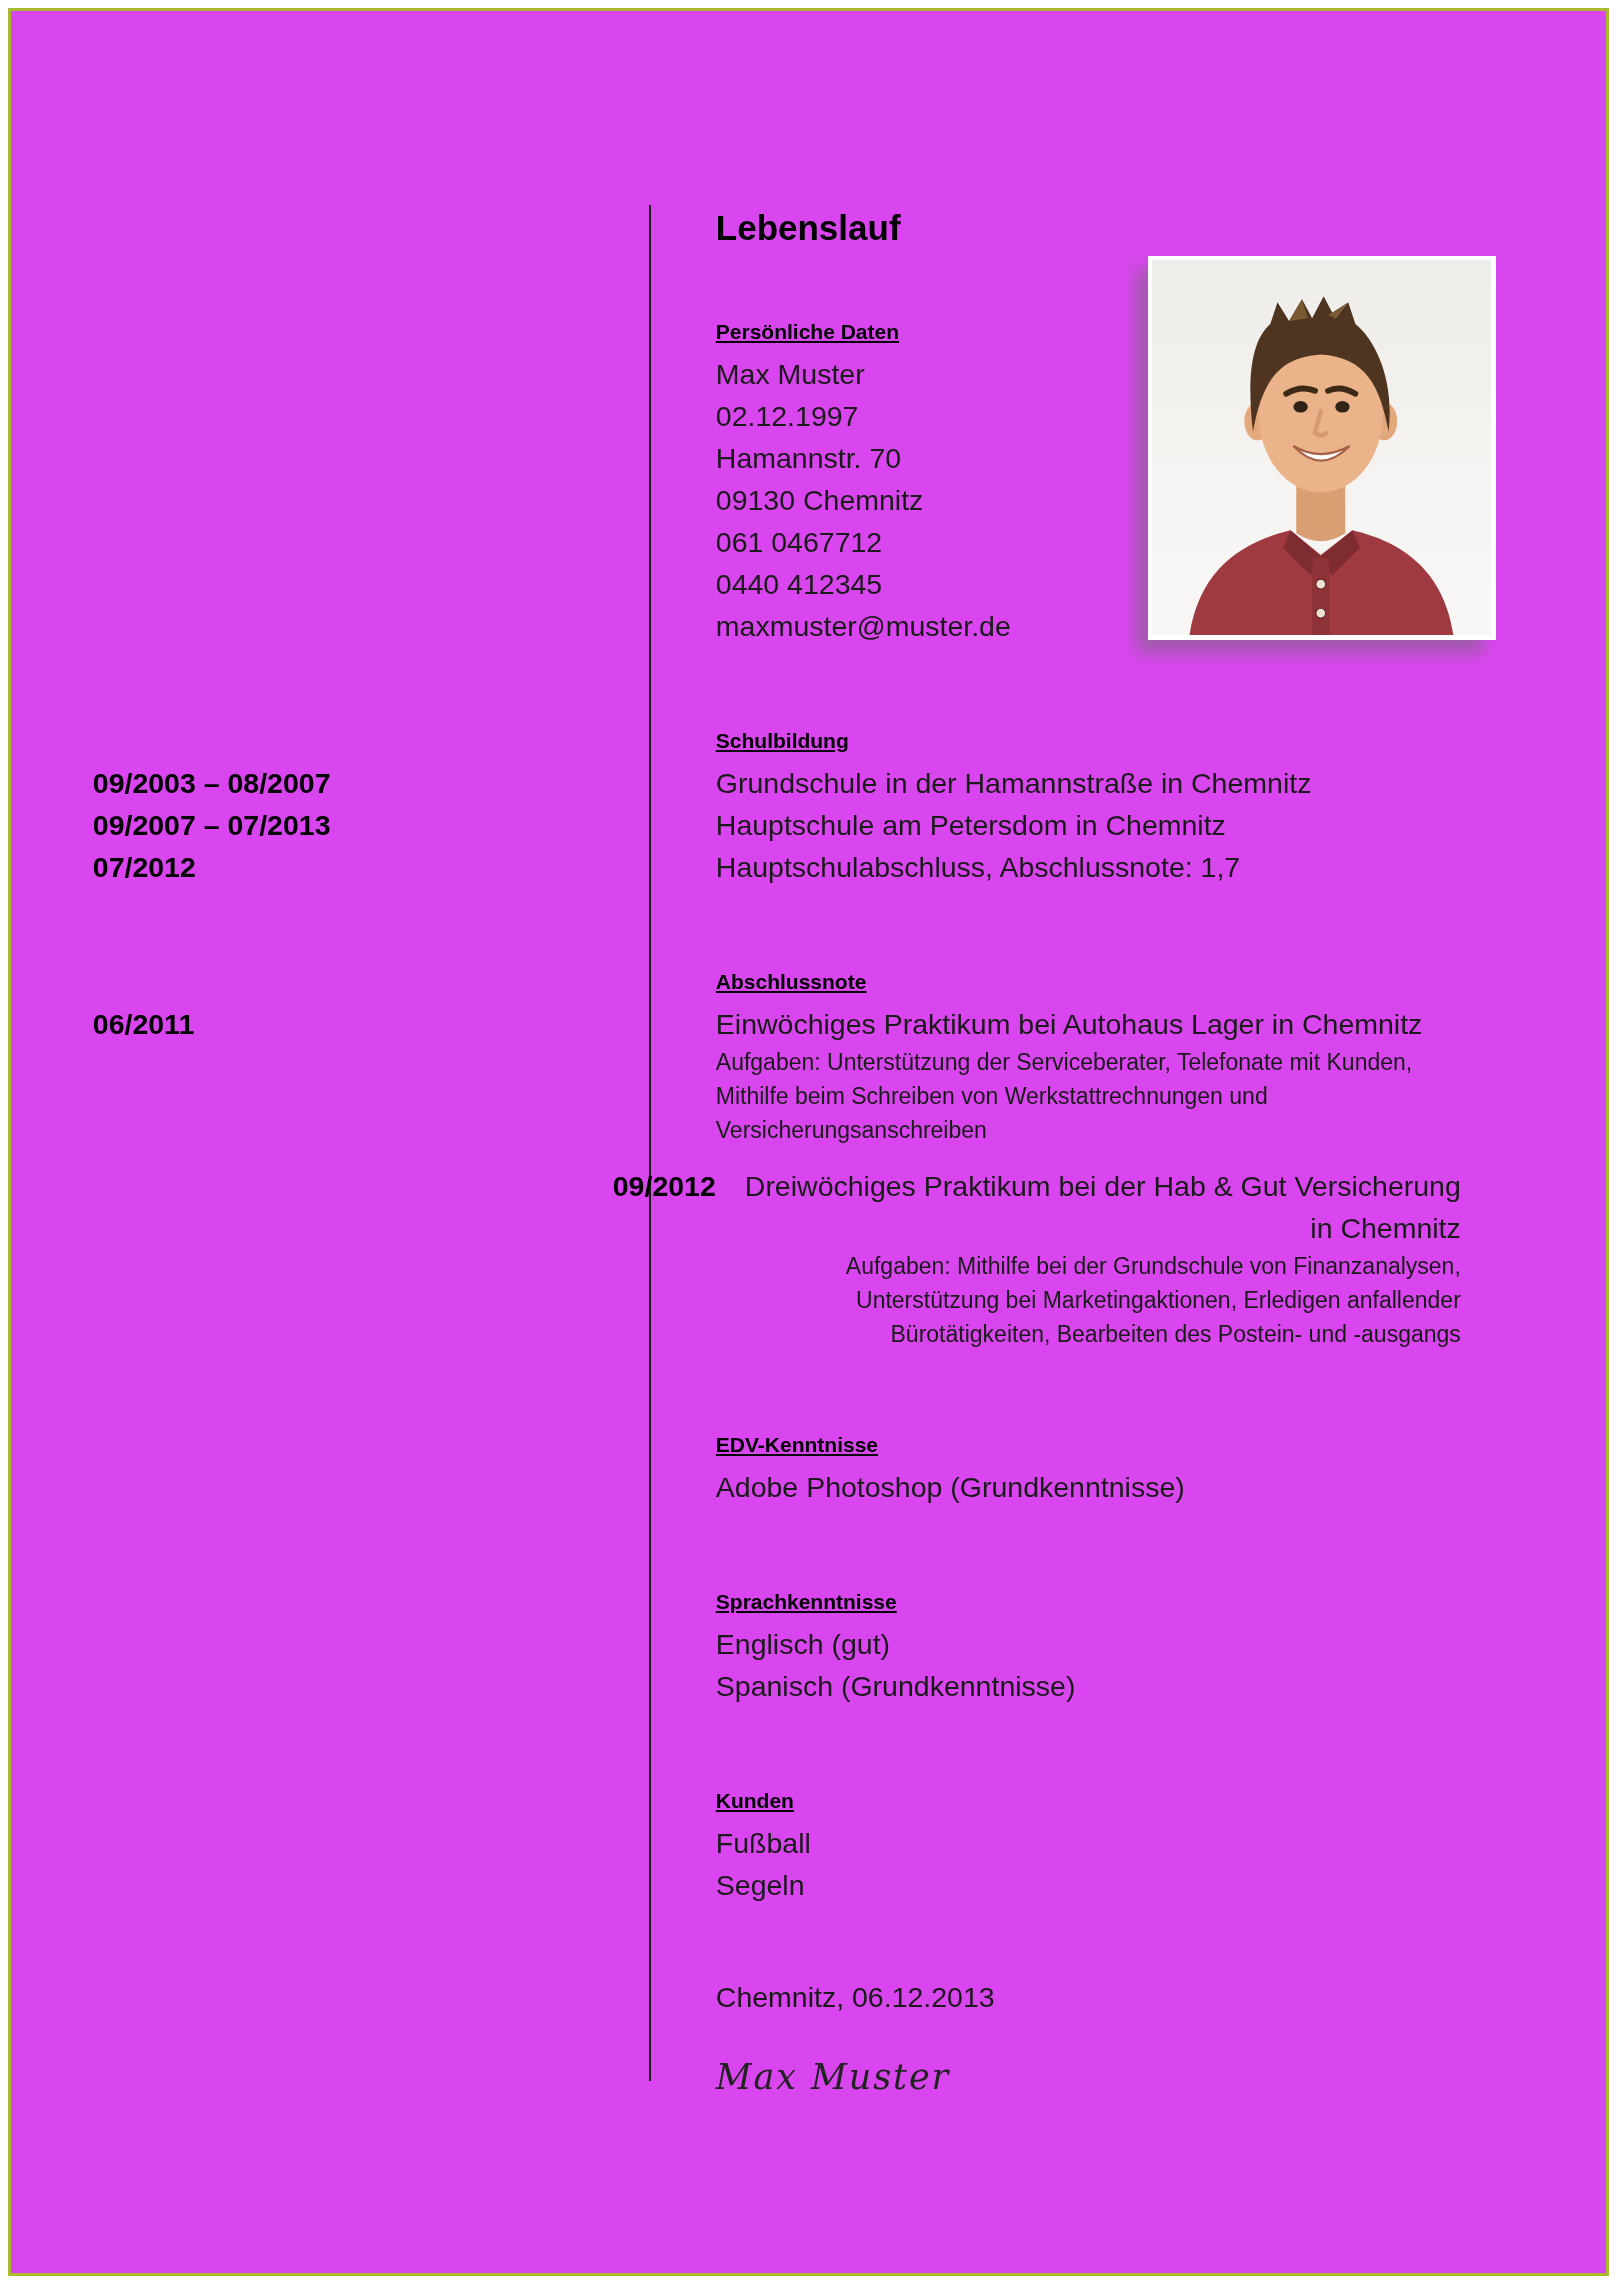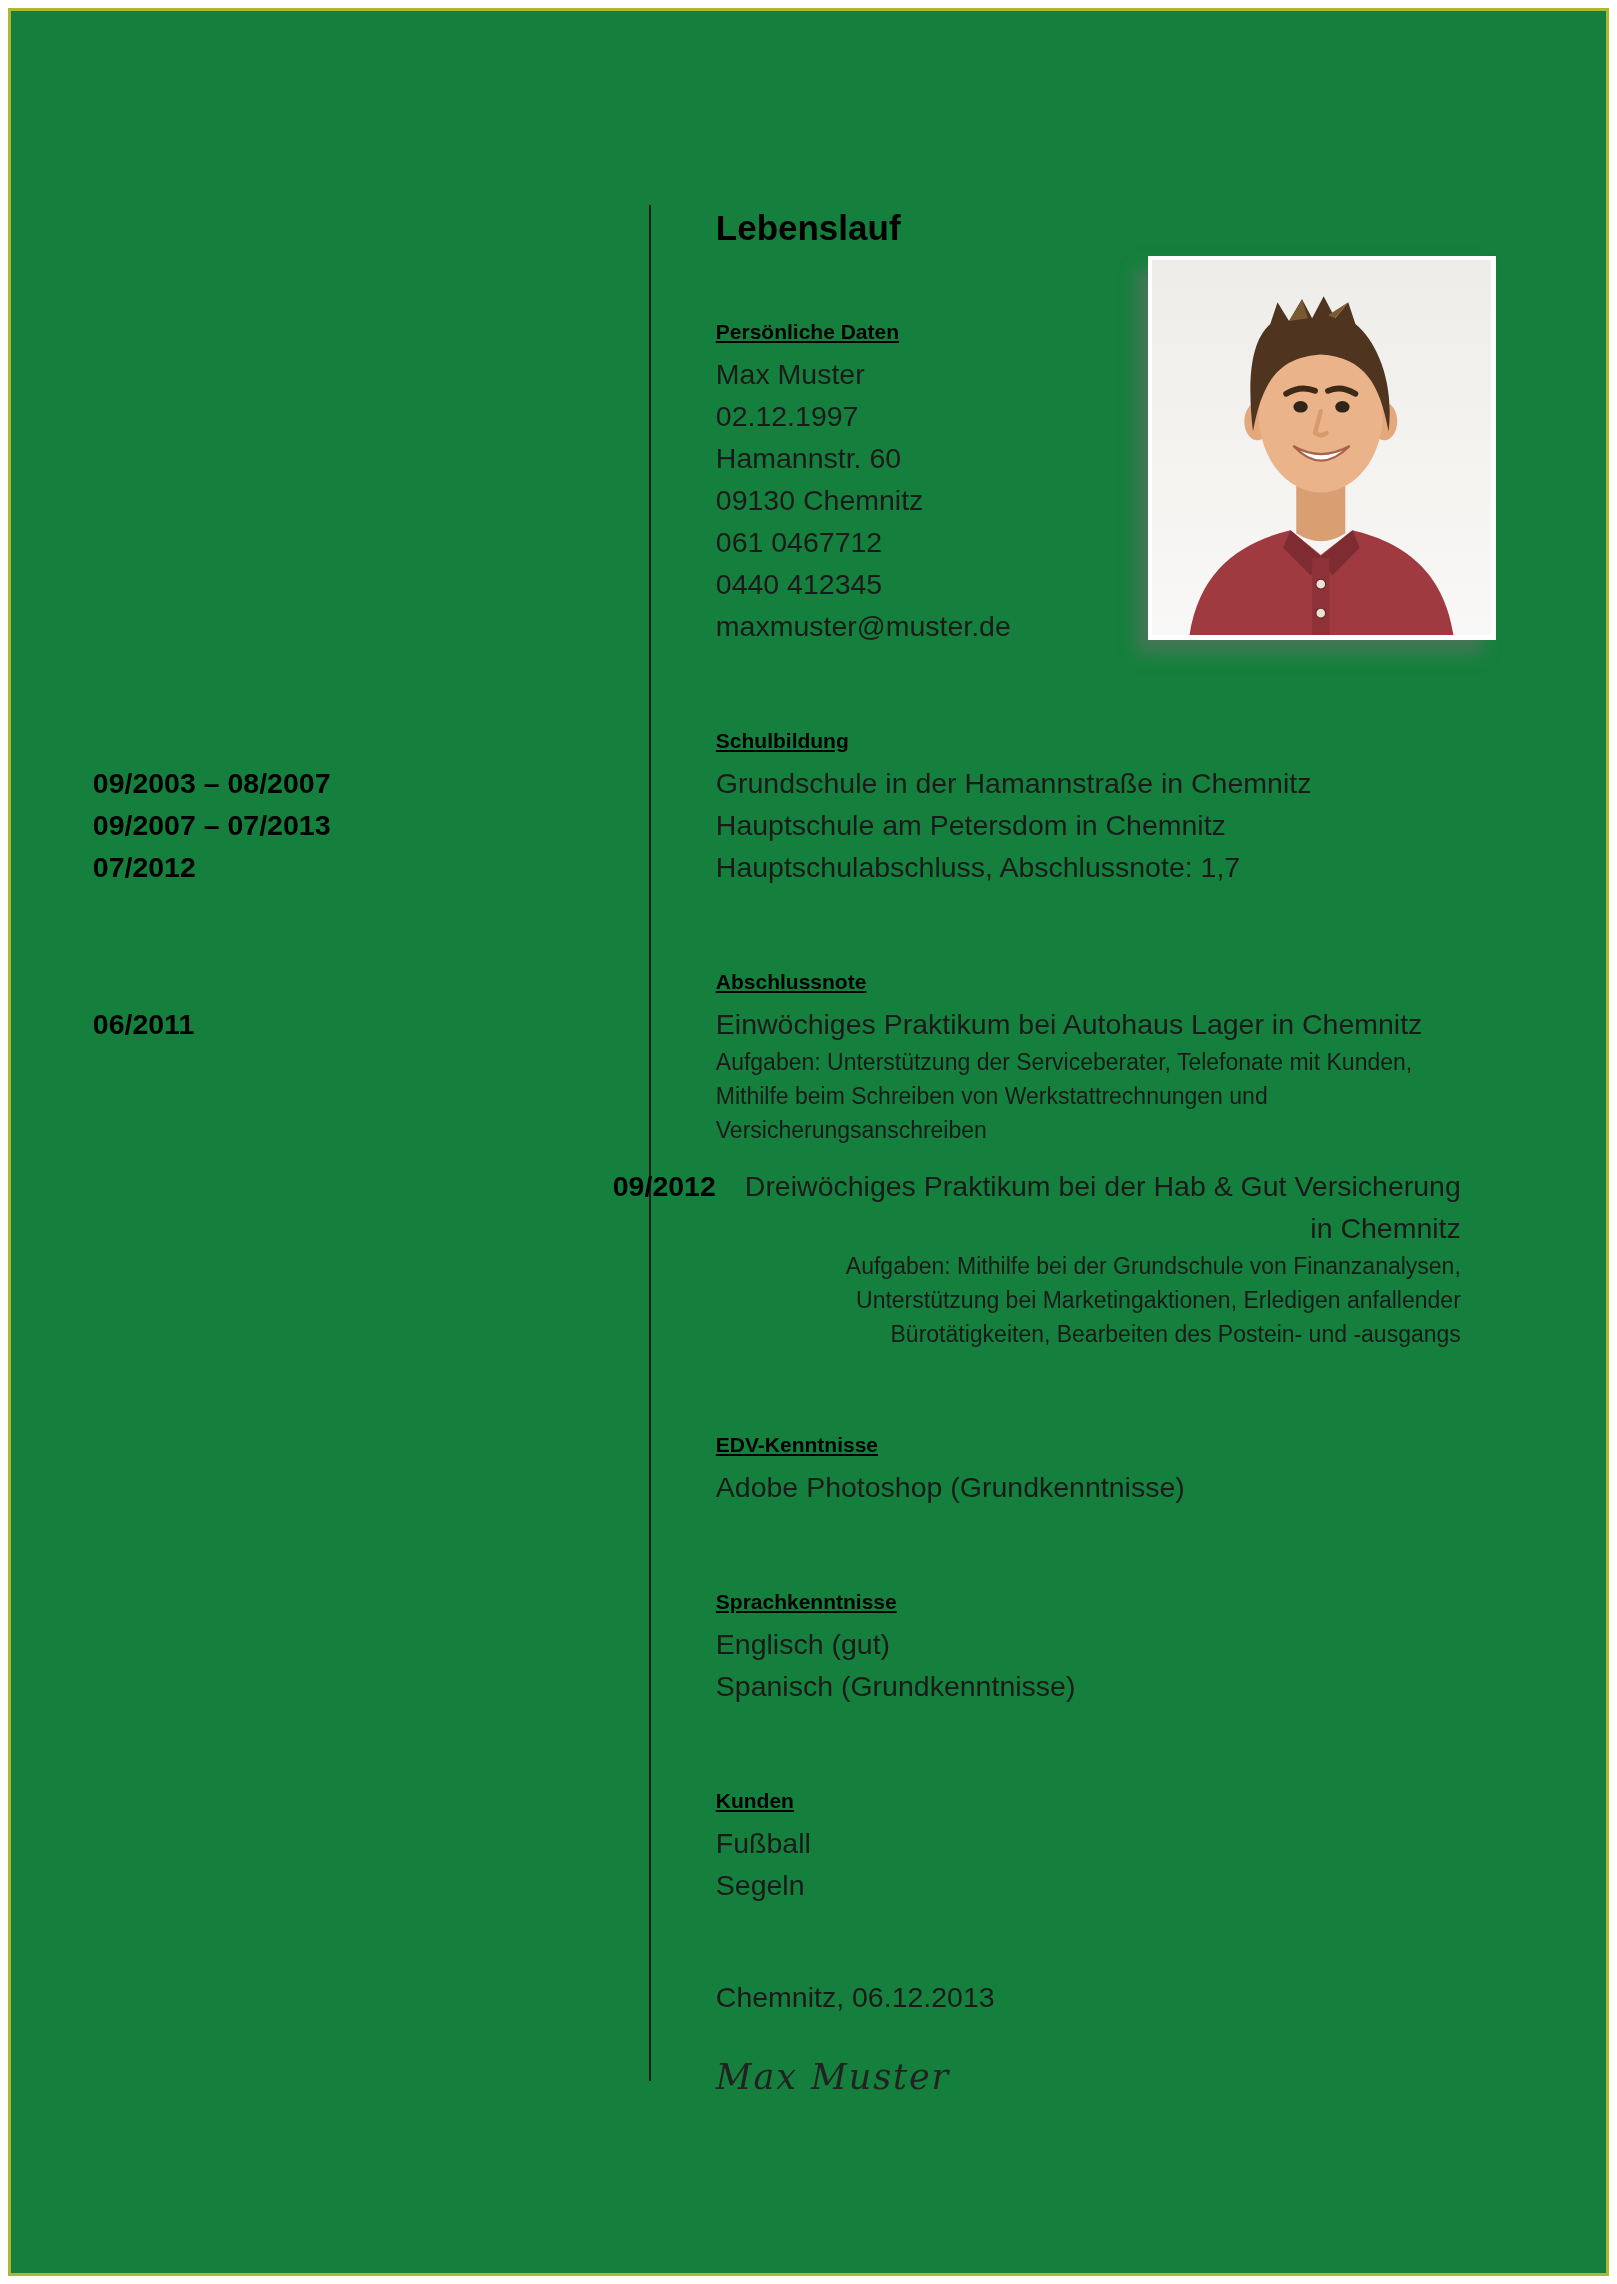--- a/index.html
+++ b/index.html
@@ -5,21 +5,21 @@
   * { margin:0; padding:0; box-sizing:border-box; }
   html, body { background:#ffffff; }
   body {
     width:1617px; height:2284px; position:relative;
     font-family:"Liberation Sans", sans-serif;
     color:#1a1a1a;
   }
   .page {
     position:absolute; inset:7.8px;
     border:3.2px solid #aab92e;
-    background:#15803d;
+    background:#d946ef;
     overflow:hidden;
   }
   .content { position:relative; padding-top:194px; }
 
   .vrule {
     position:absolute; left:638px; top:194px;
     width:1.9px; height:1876px; background:#1c1c1c;
   }
 
   .title {
@@ -105,21 +105,21 @@
     </svg>
   </div>
 
   <div class="content">
     <h1 class="title">Lebenslauf</h1>
 
     <section class="indent sec-personal">
       <div class="heading">Persönliche Daten</div>
       <div class="line">Max Muster</div>
       <div class="line">02.12.1997</div>
-      <div class="line">Hamannstr. 60</div>
+      <div class="line">Hamannstr. 70</div>
       <div class="line">09130 Chemnitz</div>
       <div class="line">061 0467712</div>
       <div class="line">0440 412345</div>
       <div class="line">maxmuster@muster.de</div>
     </section>
 
     <section class="sec">
       <div class="indent heading">Schulbildung</div>
       <div class="grid-row">
         <div class="cell-date">09/2003 – 08/2007</div>

